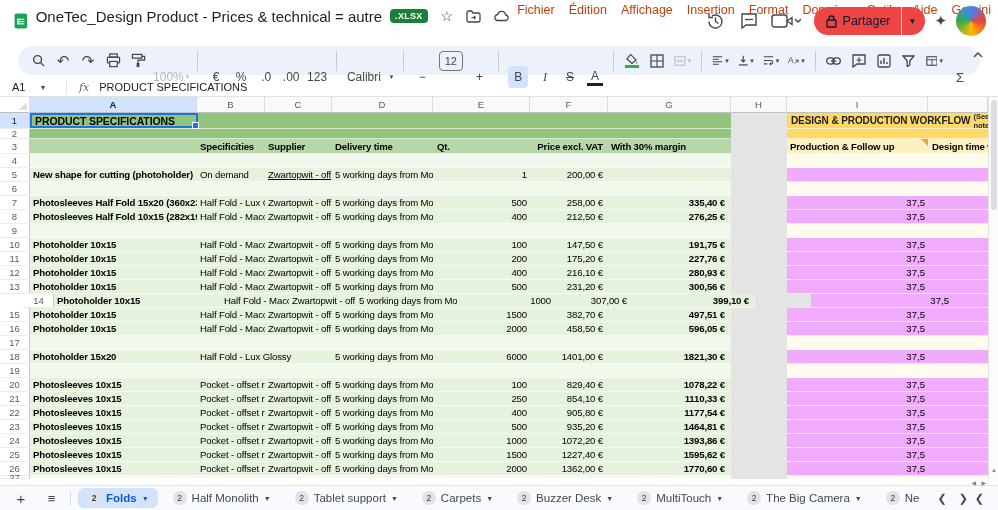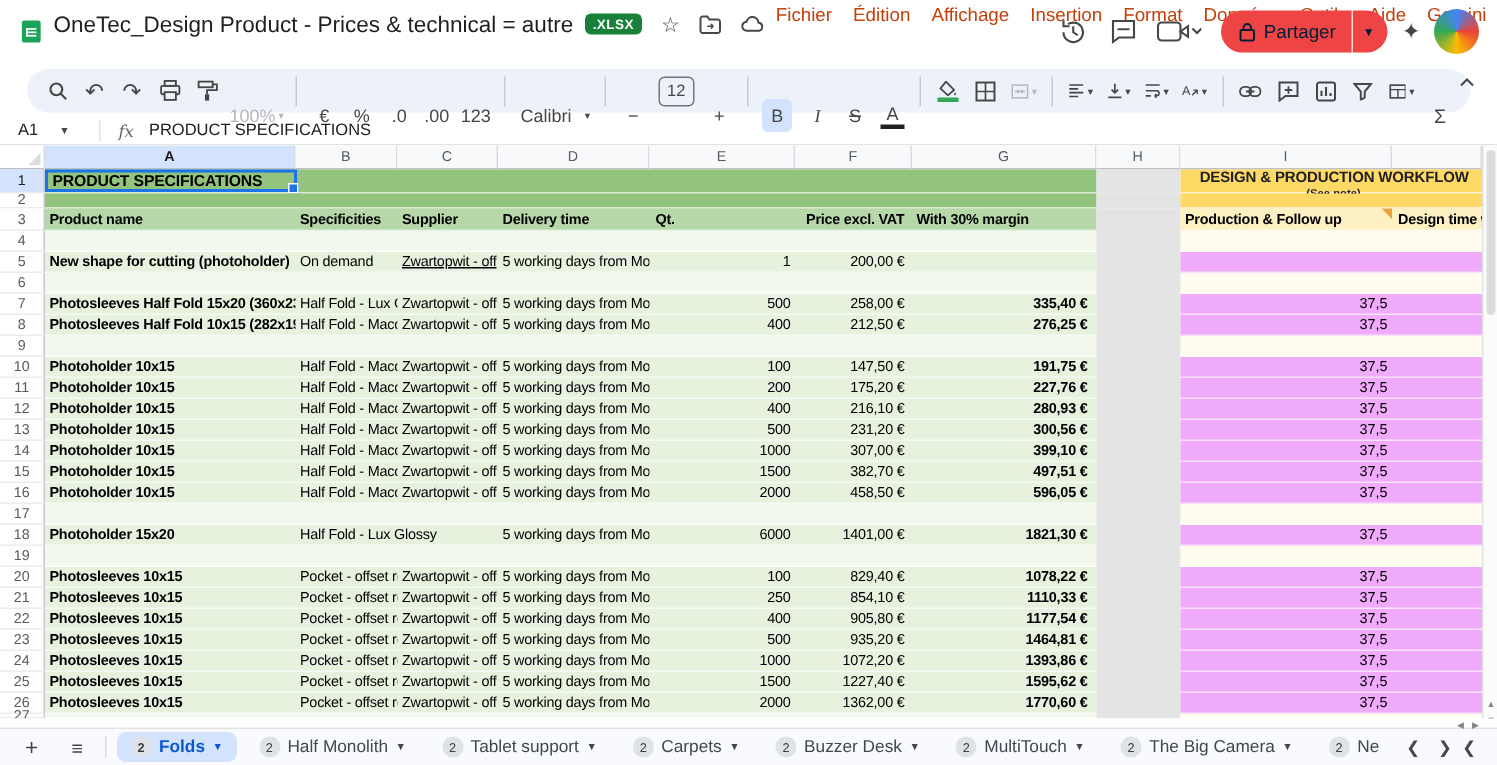--- a/index.html
+++ b/index.html
@@ -71,21 +71,21 @@
   .z-left{position:absolute;left:30px;top:0;width:701px;height:100%;box-sizing:border-box;}
   .c-h{position:absolute;left:731px;top:0;width:56px;height:100%;background:#e4e4e4;}
   .c-i{position:absolute;left:787px;top:0;width:141px;height:100%;box-sizing:border-box;}
   .c-ij{position:absolute;left:787px;top:0;width:201px;height:100%;box-sizing:border-box;}
   .c-j{position:absolute;left:928px;top:0;width:60px;height:100%;box-sizing:border-box;}
   .bb{border-bottom:1px solid rgba(255,255,255,.65);}
   .bg-green-dark{background:#93c47d;}
   .bg-green-mid{background:#b6d7a8;}
   .bg-green-data{background:#e6f1de;}
   .bg-green-empty{background:#f2f8ed;}
-  .bg-yel-dark{background:#ffd966;flex-direction:column;}
+  .bg-yel-dark{background:#ffd966;}
   .bg-yel-mid{background:#fdf0c2;}
   .bg-yel-data{background:#f0abfc;}
   .bg-yel-empty{background:#fffbee;}
   .cell{position:absolute;top:0;height:100%;font-size:9.6px;letter-spacing:-.15px;color:#000;
         white-space:nowrap;overflow:hidden;display:flex;align-items:center;box-sizing:border-box;}
   .cell.ov{overflow:visible;}
   .ca{left:0;width:167px;padding-left:3px;font-weight:700;}
   .cb{left:167px;width:68px;padding-left:3px;}
   .cc{left:235px;width:67px;padding-left:3px;}
   .cd{left:302px;width:101px;padding-left:3px;}
@@ -384,21 +384,20 @@
       </div>
       <div class="grow" style="height: 10px;">
         <div class="c-num">2</div>
         <div class="z-left bb bg-green-dark"></div>
         <div class="c-h"></div>
         <div class="c-ij bb bg-yel-dark"></div>
       </div>
       <div class="grow" style="height: 15px;">
         <div class="c-num">3</div>
         <div class="z-left bb bg-green-mid">
-          <div class="hdr-cell" style="left: 3px; width: 160px;">Product name</div>
           <div class="hdr-cell" style="left: 170px; width: 64px;">Specificities</div>
           <div class="hdr-cell" style="left: 238px; width: 62px;">Supplier</div>
           <div class="hdr-cell" style="left: 305px; width: 95px;">Delivery time</div>
           <div class="hdr-cell" style="left: 407px; width: 90px;">Qt.</div>
           <div class="hdr-cell" style="left: 500px; width: 73px; justify-content: flex-end;">Price excl. VAT</div>
           <div class="hdr-cell" style="left: 581px; width: 118px;">With 30% margin</div>
         </div>
         <div class="c-h"></div>
         <div class="c-i bb bg-yel-mid">
           <div class="hdr-cell" style="left: 3px; width: 130px;">Production &amp; Follow up</div>
@@ -539,21 +538,21 @@
           <div class="cell ce">500</div>
           <div class="cell cf">231,20 €</div>
           <div class="cell cg">300,56 €</div>
         </div>
         <div class="c-h"></div>
         <div class="c-i bb bg-yel-data">
           <div class="ci-val">37,5</div>
         </div>
         <div class="c-j bb bg-yel-data"></div>
       </div>
-      <div class="grow" style="height: 14px;">
+      <div class="grow" style="height: 14px; margin-left: 24px;">
         <div class="c-num">14</div>
         <div class="z-left bb bg-green-data">
           <div class="cell ca">Photoholder 10x15</div>
           <div class="cell cb">Half Fold - Maco</div>
           <div class="cell cc">Zwartopwit - off</div>
           <div class="cell cd">5 working days from Mo</div>
           <div class="cell ce">1000</div>
           <div class="cell cf">307,00 €</div>
           <div class="cell cg">399,10 €</div>
         </div>

